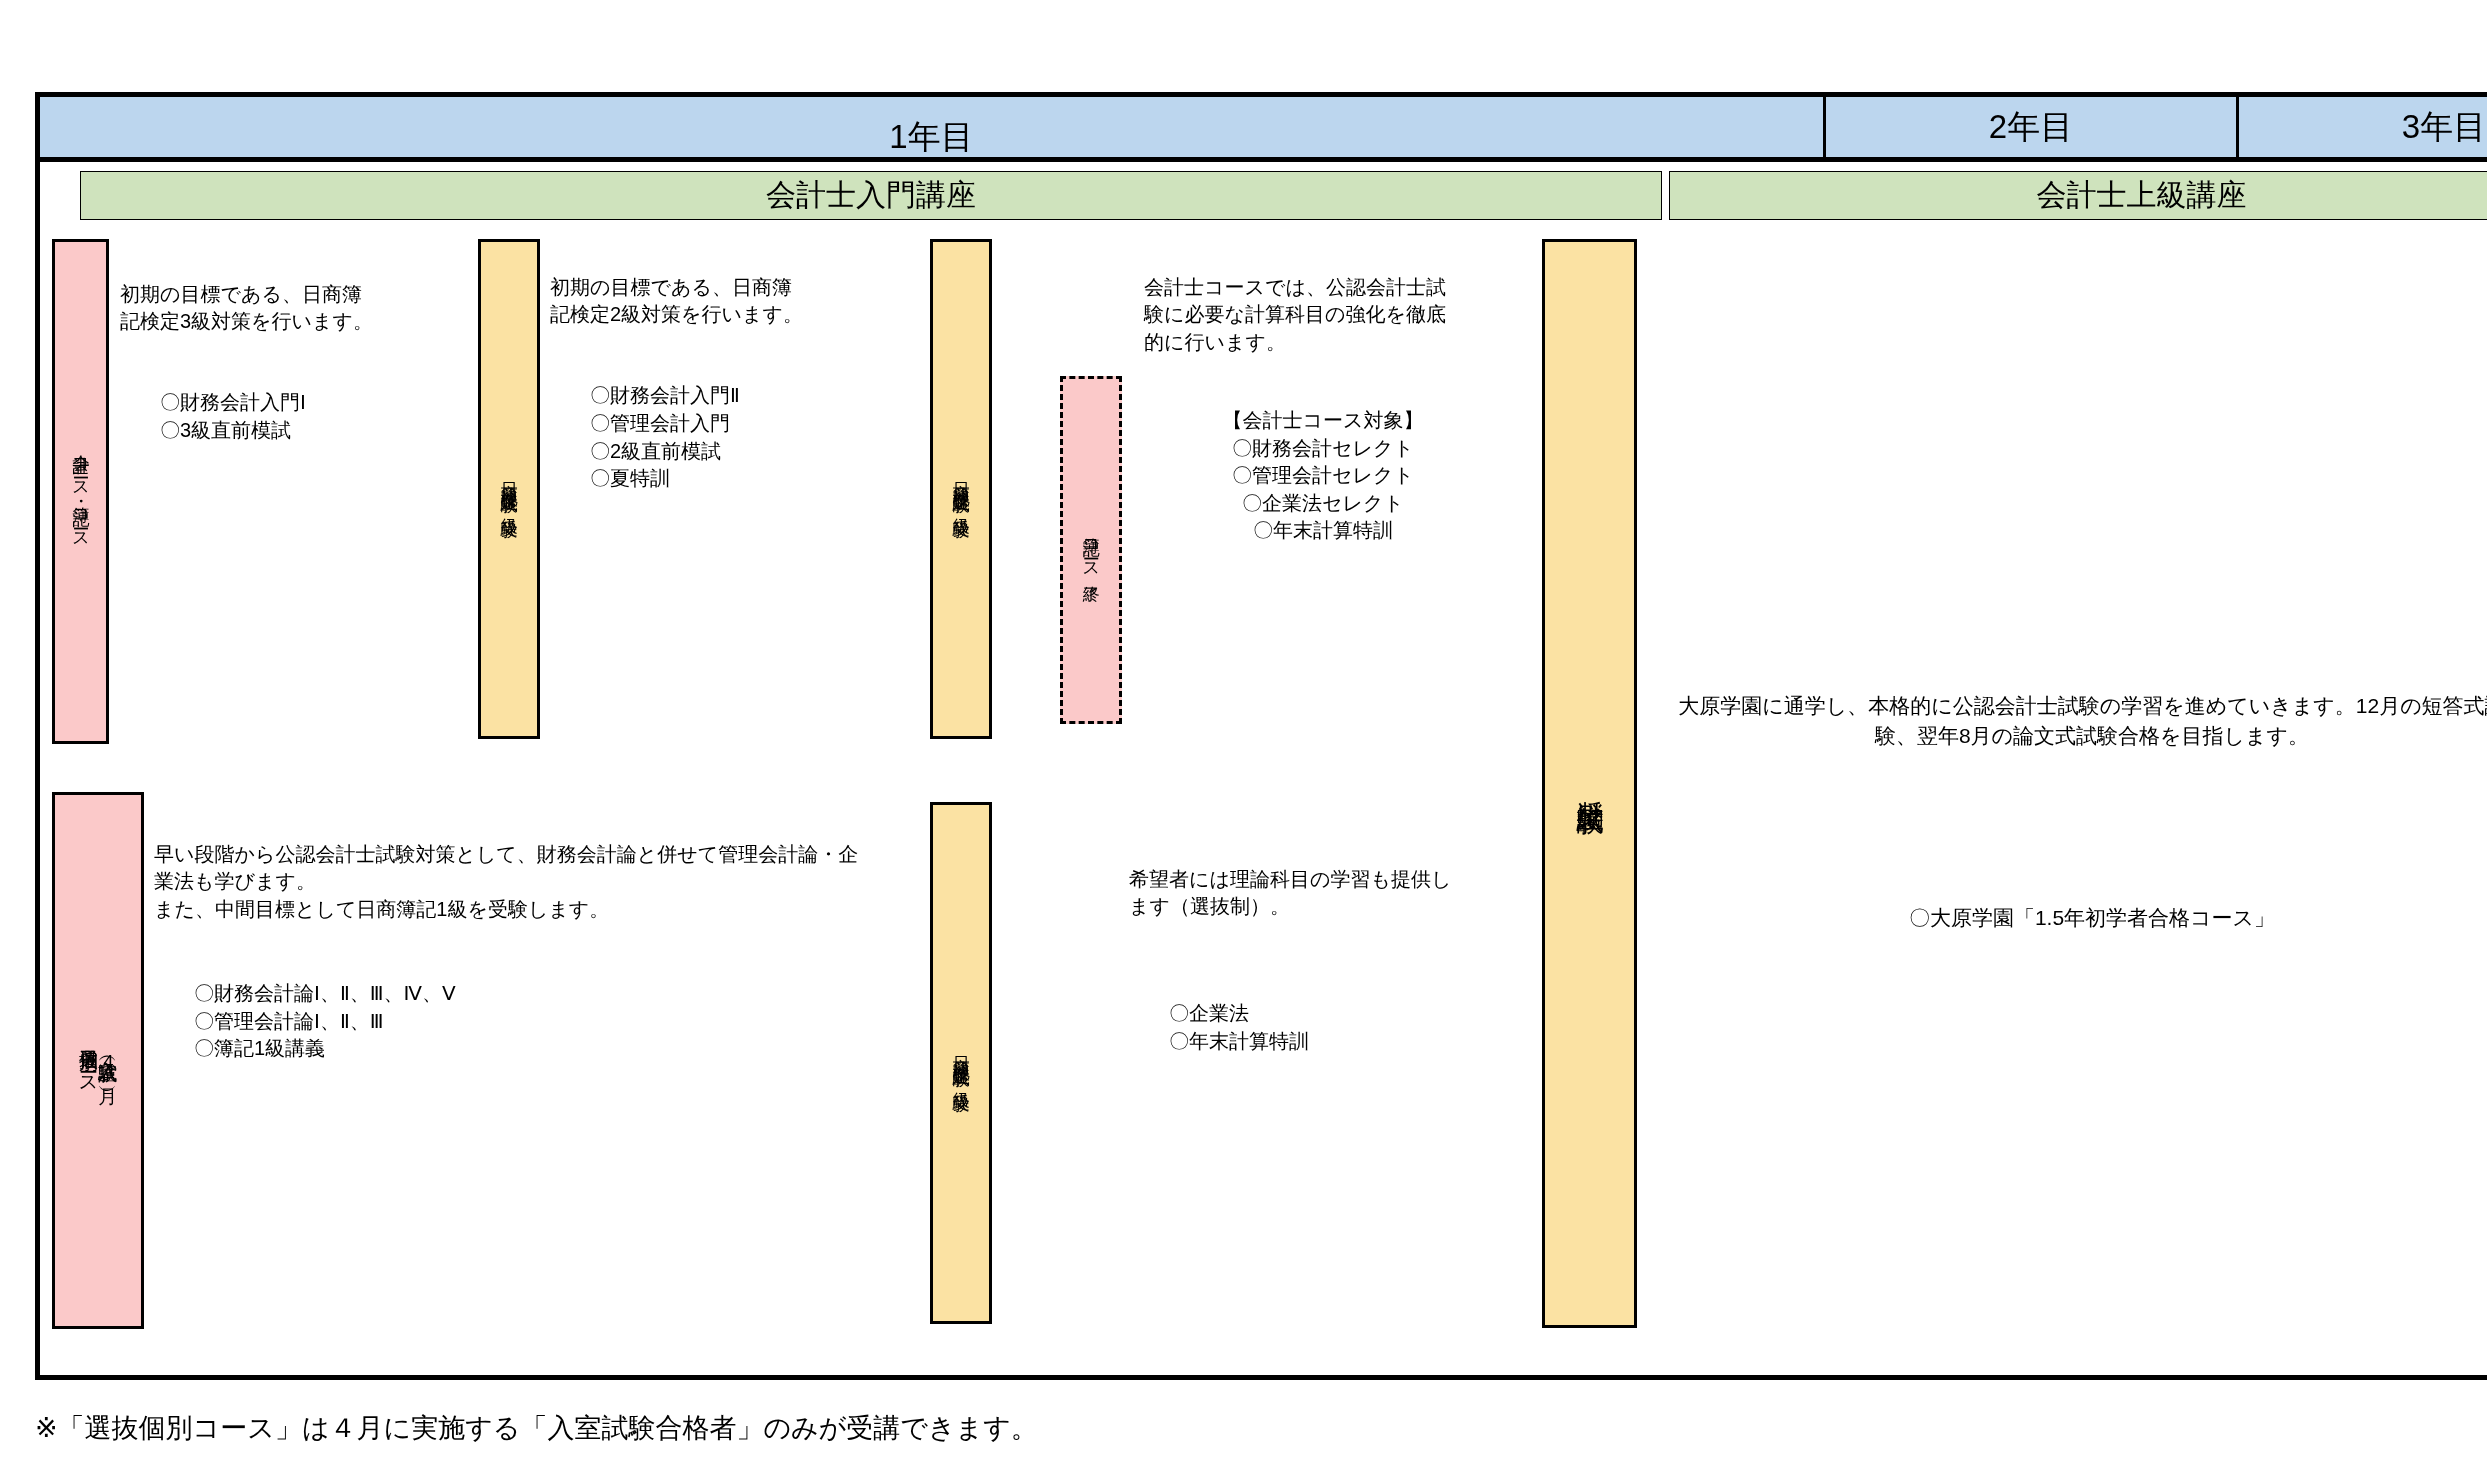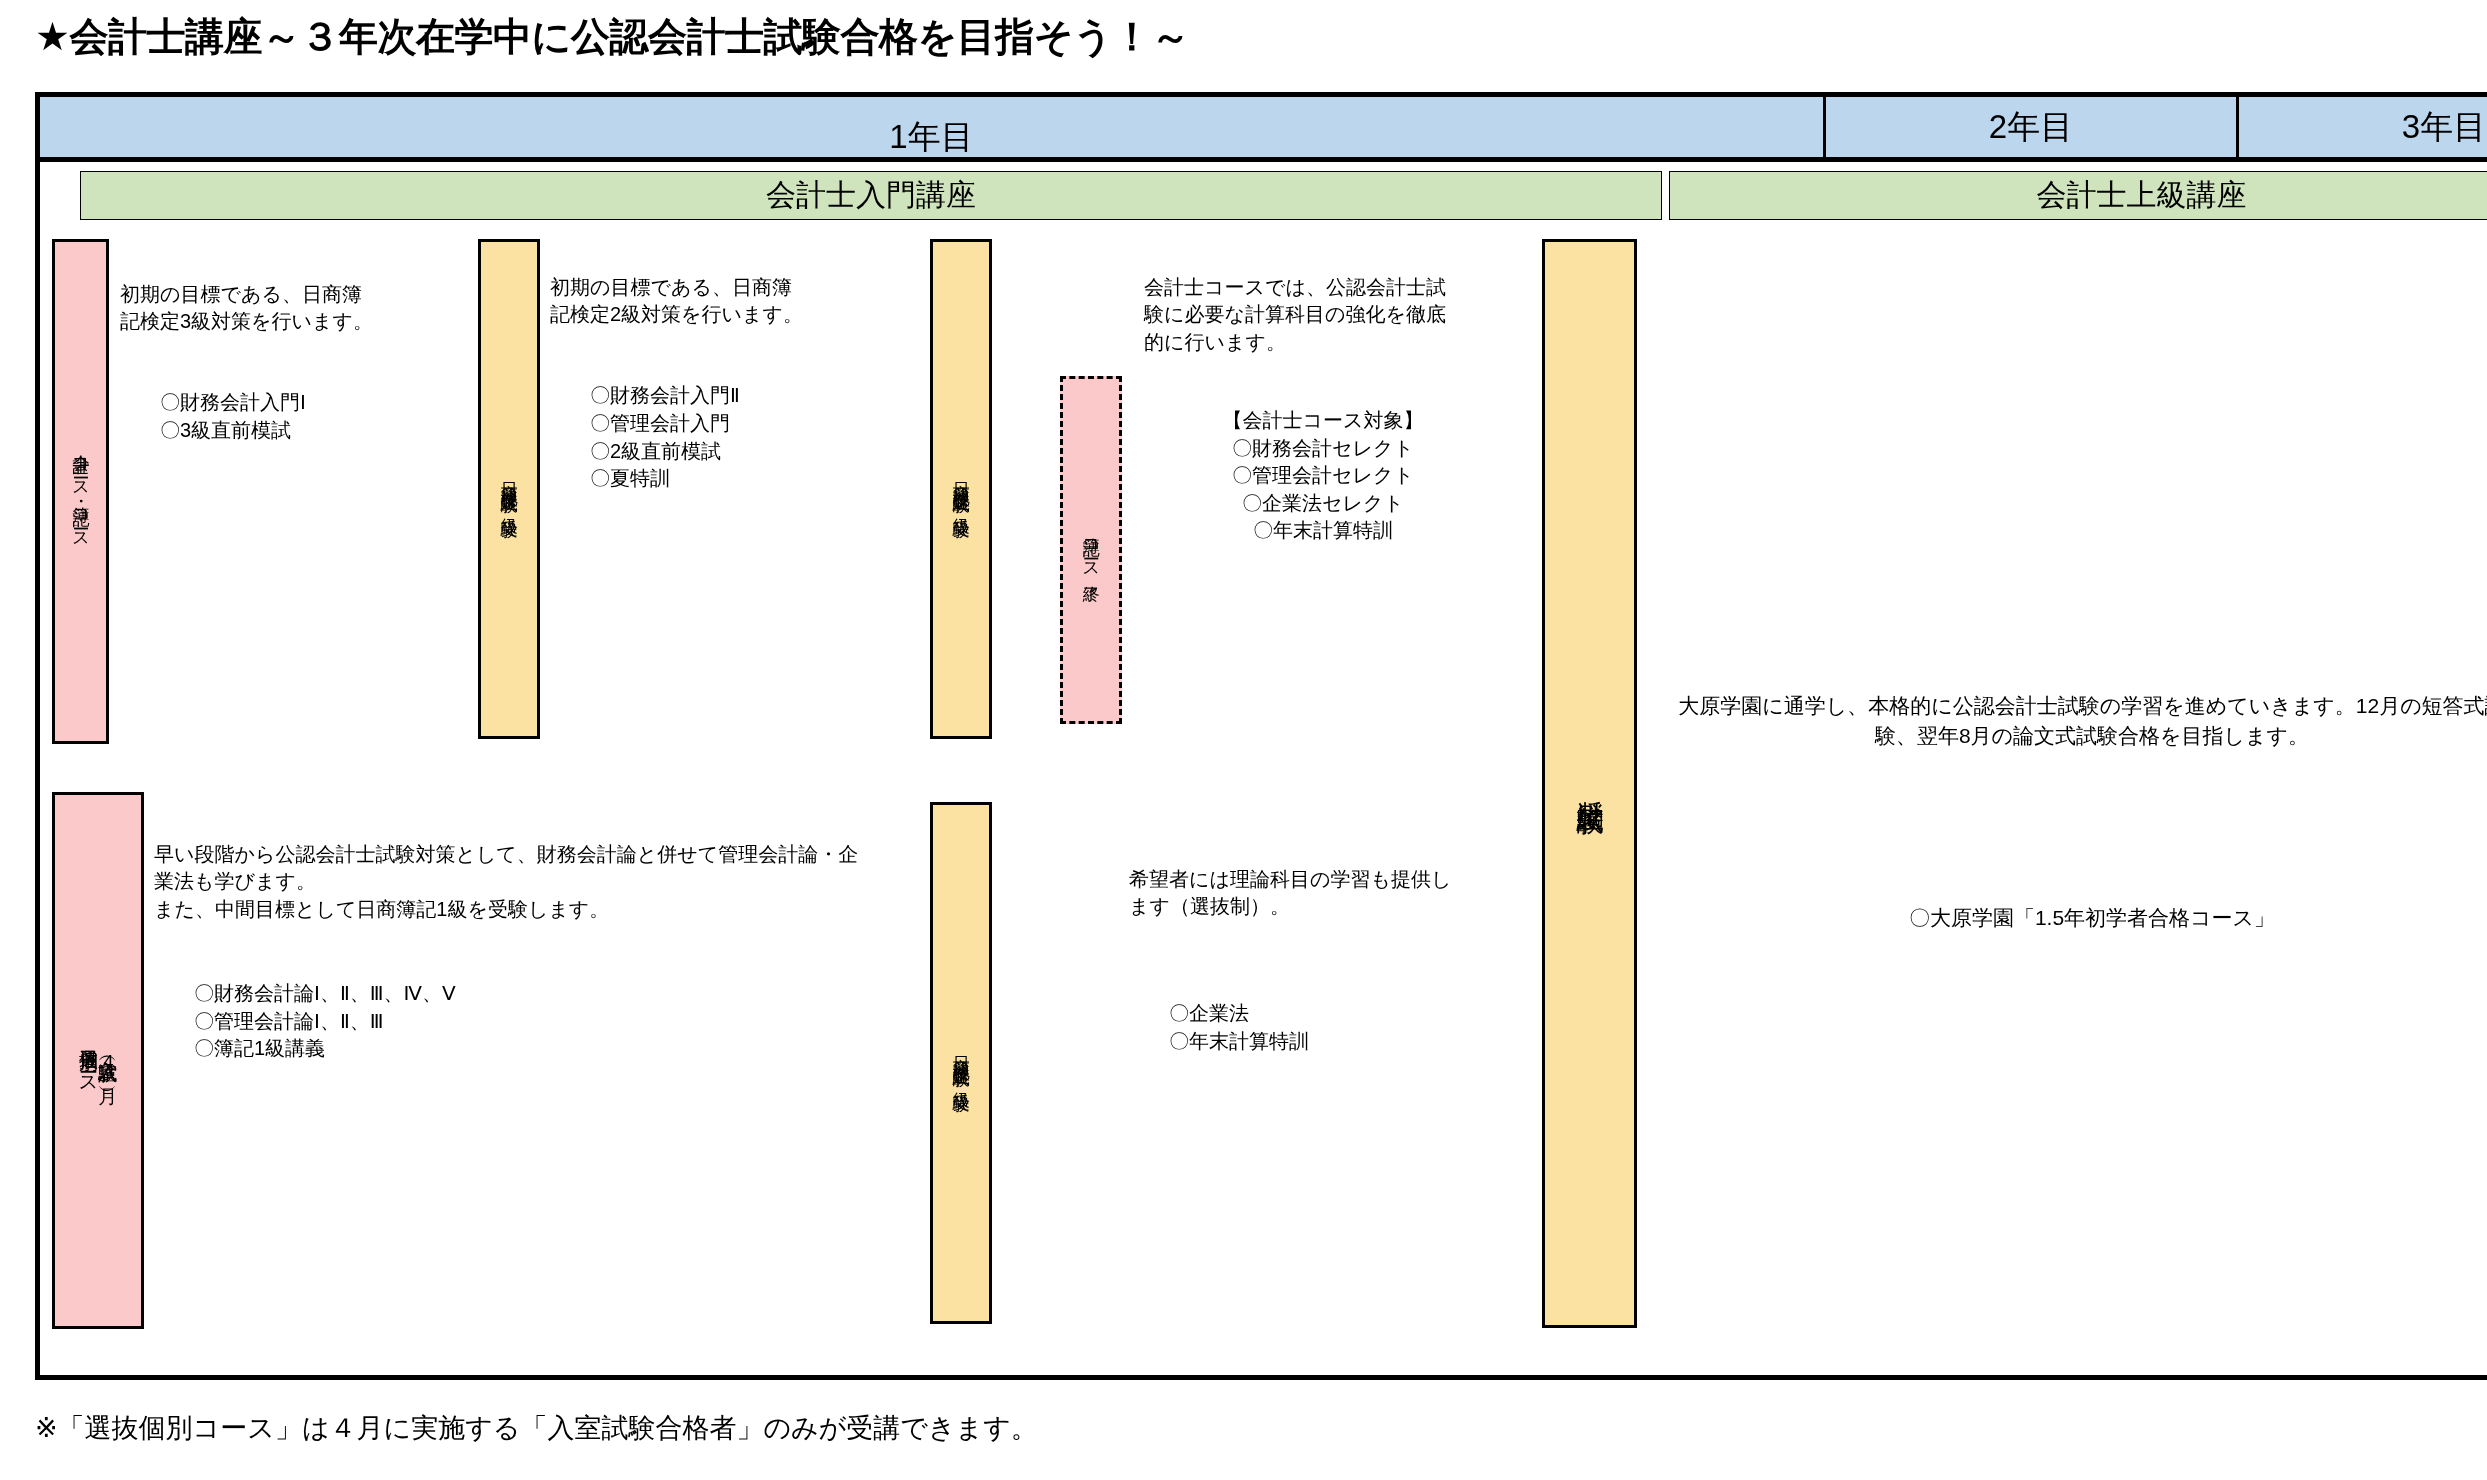--- a/index.html
+++ b/index.html
@@ -130,21 +130,20 @@
   .footnote{
     position:absolute;left:35px;top:1410px;
     font-size:27px;white-space:nowrap;
   }
 </style>
 </head>
 <body>
 
 <div class="page">
 
-  <div class="title">★会計士講座～３年次在学中に公認会計士試験合格を目指そう！～</div>
 
   <div class="frame">
 
     <div class="yearrow">
       <div class="yearcell yc1">1年目</div>
       <div class="yearcell yc2">2年目</div>
       <div class="yearcell yc3">3年目</div>
 
     </div>
 

